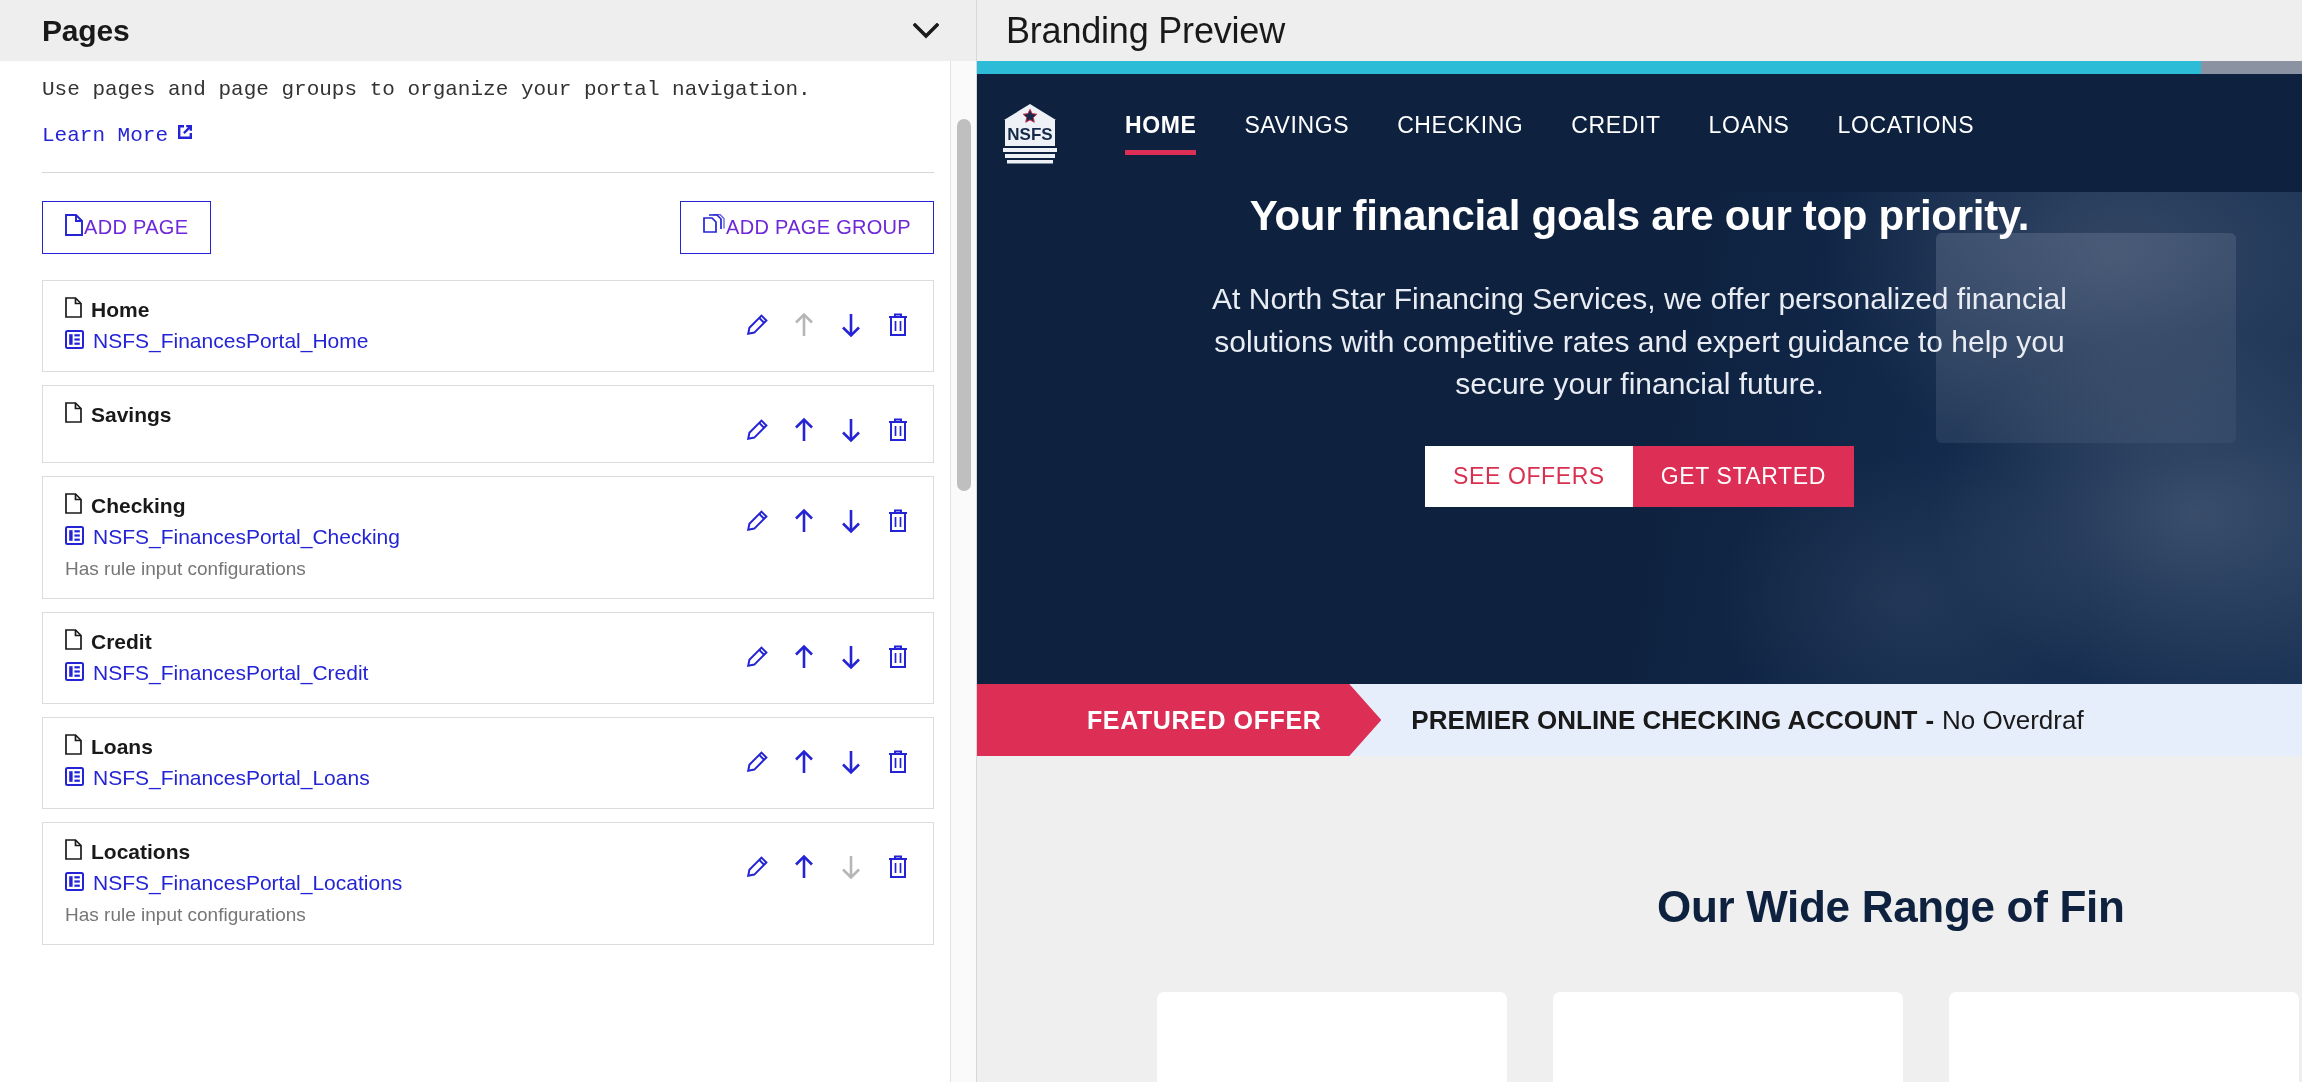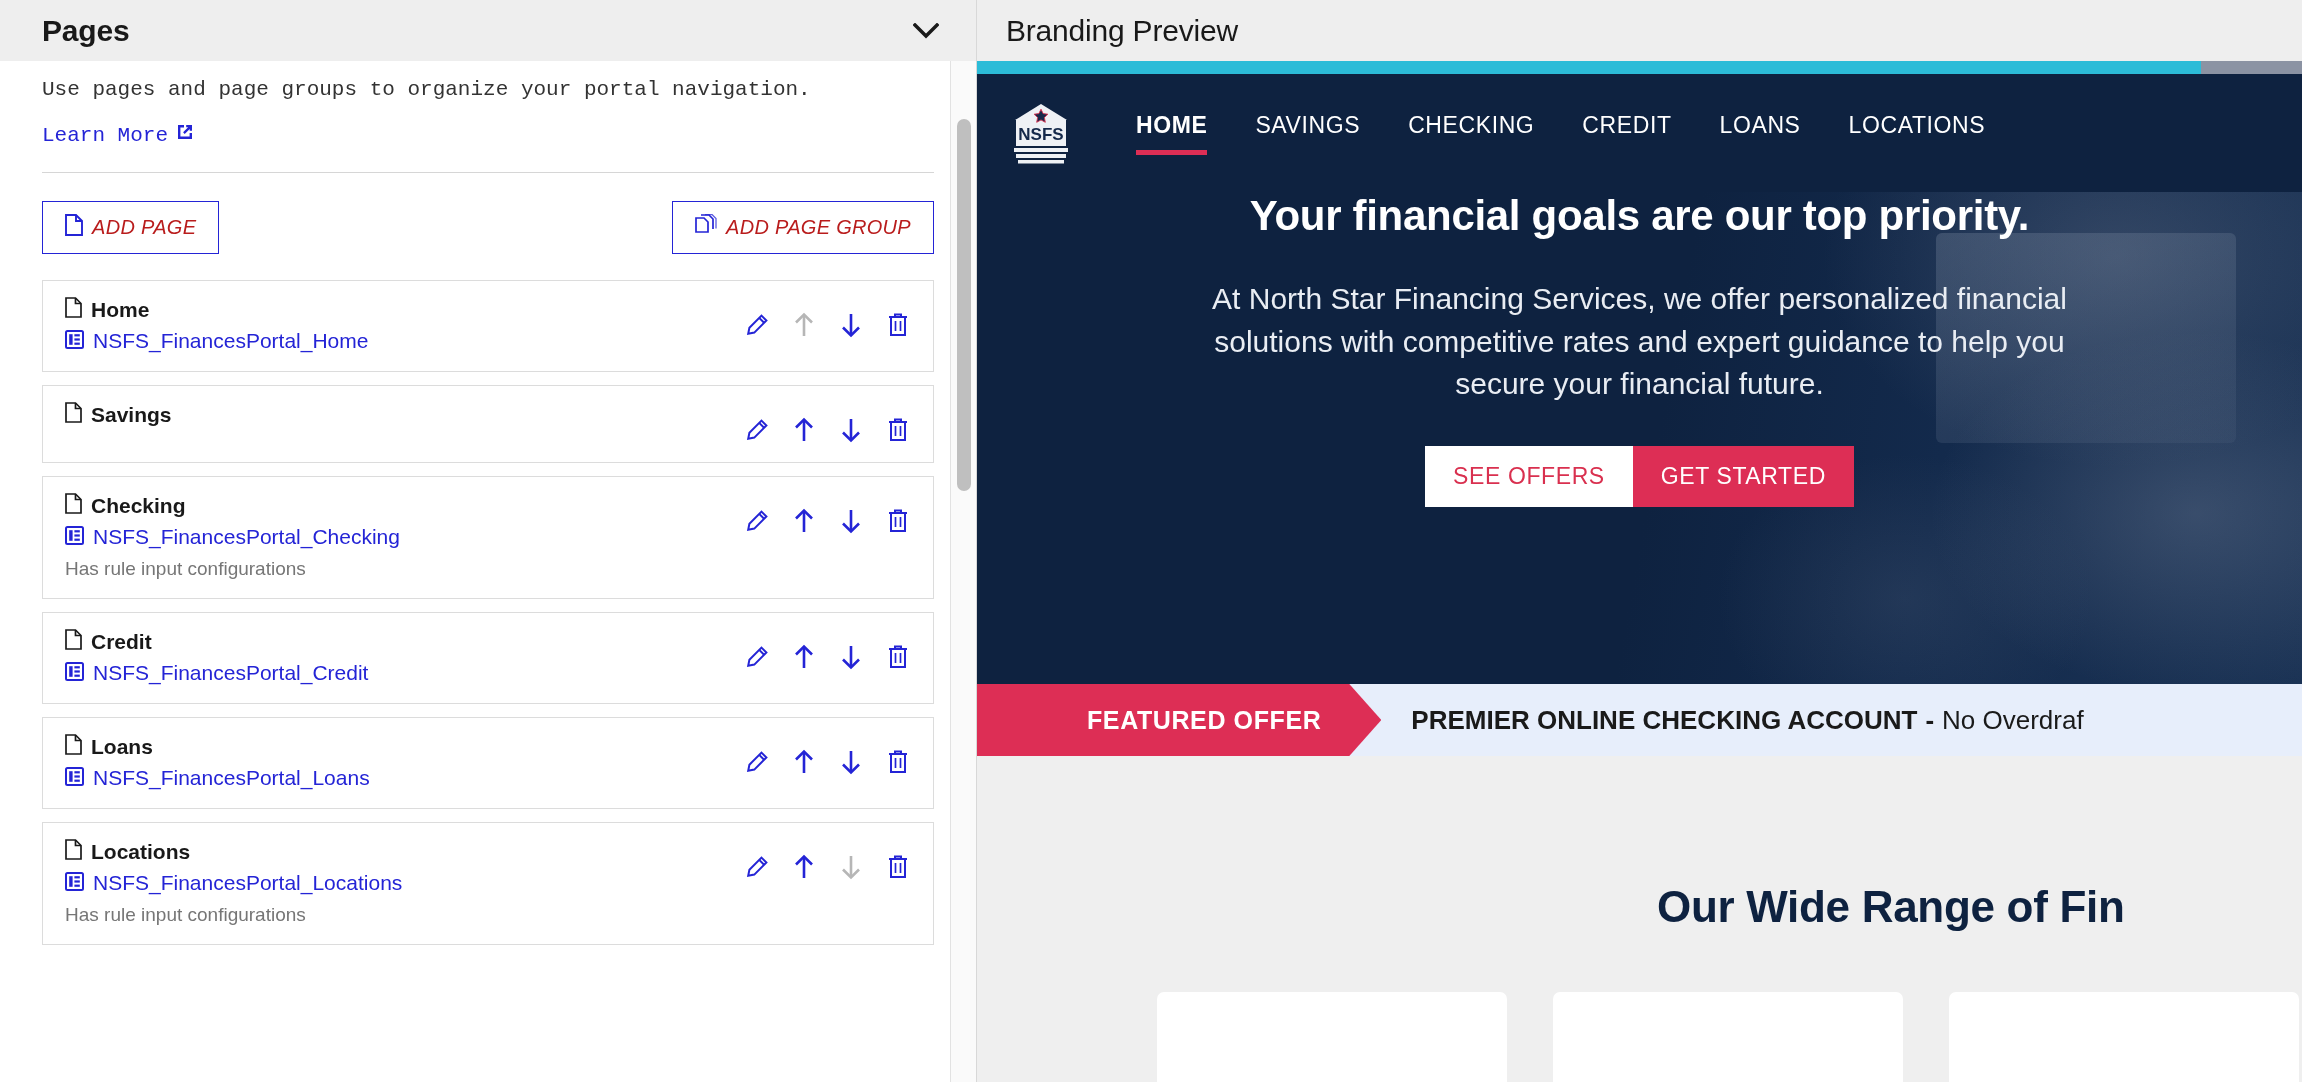--- a/index.html
+++ b/index.html
@@ -52,25 +52,24 @@
     margin-top: 18px; cursor: pointer;
   }
   .divider { height: 1px; background: #d6d6d6; margin-top: 24px; }
 
   .btn-row {
     display: flex; justify-content: space-between; align-items: center;
     margin-top: 28px;
   }
   .outline-btn {
     border: 1px solid #2424d6; background: #ffffff;
-    color: #b91c1c; font-size: 20px; font-weight: 500;
+    color: #6d28d9; font-size: 20px; font-weight: 500;
     padding: 12px 22px; display: inline-flex; align-items: center;
-    gap: 9px; cursor: pointer; letter-spacing: 0.3px;
+    gap: 1px; cursor: pointer; letter-spacing: 0.3px;
     font-family: "Liberation Sans", sans-serif;
-    font-style: italic;
   }
 
   .pages-list { margin-top: 26px; }
   .page-card {
     border: 1px solid #dcdcdc; background: #ffffff;
     padding: 16px 22px 18px 22px; margin-bottom: 13px;
     display: flex; align-items: flex-start;
   }
   .page-card-main { flex: 1; min-width: 0; }
   .page-name-row {
@@ -113,33 +112,33 @@
   
   .right-panel {
     flex: 1; height: 1082px; position: relative; overflow: hidden;
     background: #efefef;
   }
   .preview-header {
     height: 61px; background: #eeeeee;
     display: flex; align-items: center; padding-left: 29px;
   }
   .preview-title {
-    font-size: 30px; color: #191919; letter-spacing: -0.2px;
+    font-size: 36px; color: #191919; letter-spacing: -0.2px;
   }
   .accent-bar { height: 13px; width: 100%; background: #8b93a3; position: relative; }
   .accent-bar .fill {
     position: absolute; left: 0; top: 0; height: 13px;
     width: 1224px; background: #2cbcd8;
   }
 
   .site { position: relative; width: 100%; }
 
   .site-nav {
     height: 118px; background: #0e2240;
-    display: flex; align-items: center; padding-left: 35px;
+    display: flex; align-items: center; padding-left: 24px;
     position: relative; z-index: 3;
   }
   .logo {
     width: 58px; height: 62px; position: relative; margin-right: 42px;
     flex: 0 0 58px;
   }
   .nav-links { display: flex; align-items: flex-start; gap: 0; }
   .nav-link {
     color: #ffffff; font-size: 23px; letter-spacing: 0.6px;
     padding: 0 24px; position: relative; cursor: pointer;

